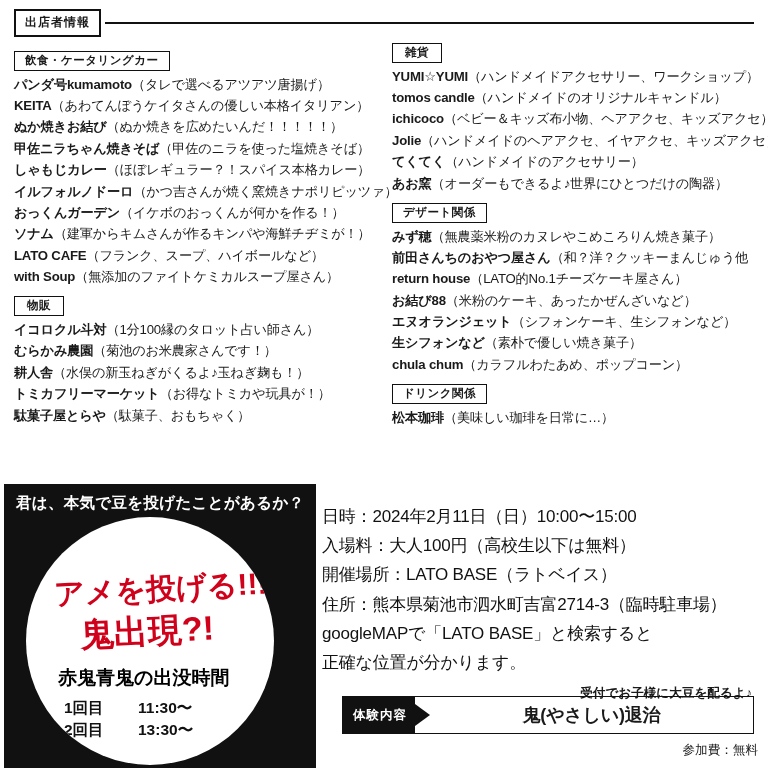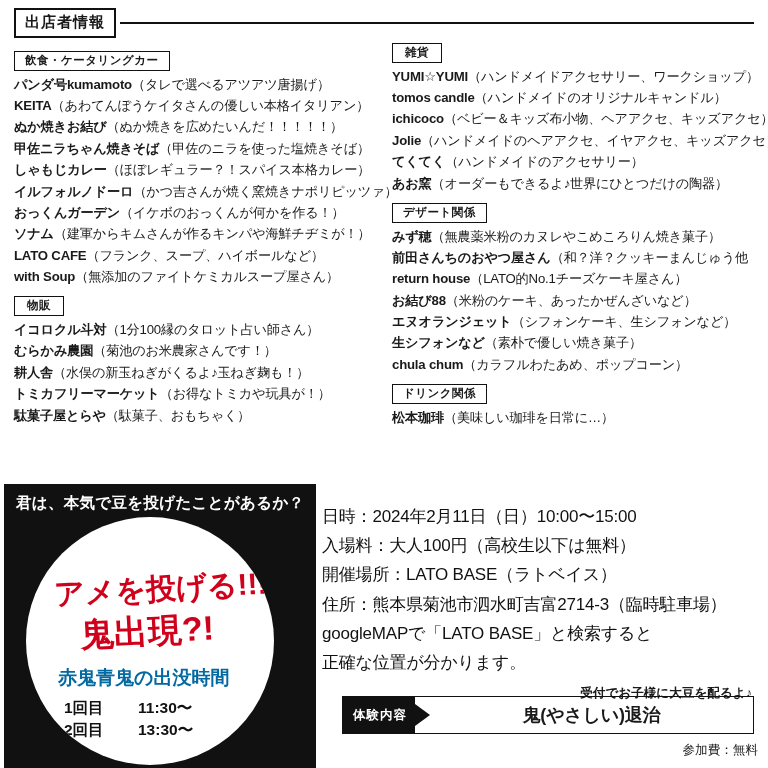--- a/index.html
+++ b/index.html
@@ -25,21 +25,21 @@
 
   
   .top-header {
     display: flex;
     align-items: center;
     height: 26px;
     margin-bottom: 6px;
   }
   .top-header .tag {
     border: 2px solid #111;
-    font-size: 15px;
+    font-size: 12px;
     font-weight: bold;
     padding: 3px 9px 4px 9px;
     letter-spacing: 1px;
     white-space: nowrap;
     background: #fff;
     text-align: right;
   }
   .top-header .rule {
     flex: 1;
     height: 2px;
@@ -154,21 +154,21 @@
     letter-spacing: 0px;
     white-space: nowrap;
     transform: rotate(-3deg);
   }
   .c-l4 {
     position: absolute;
     left: 32px;
     top: 148px;
     font-size: 19px;
     font-weight: bold;
-    color: #0369a1;
+    color: #000000;
     white-space: nowrap;
   }
   .c-times {
     position: absolute;
     left: 38px;
     top: 180px;
     font-size: 15.5px;
     font-weight: bold;
     color: #111;
     line-height: 1.45;

